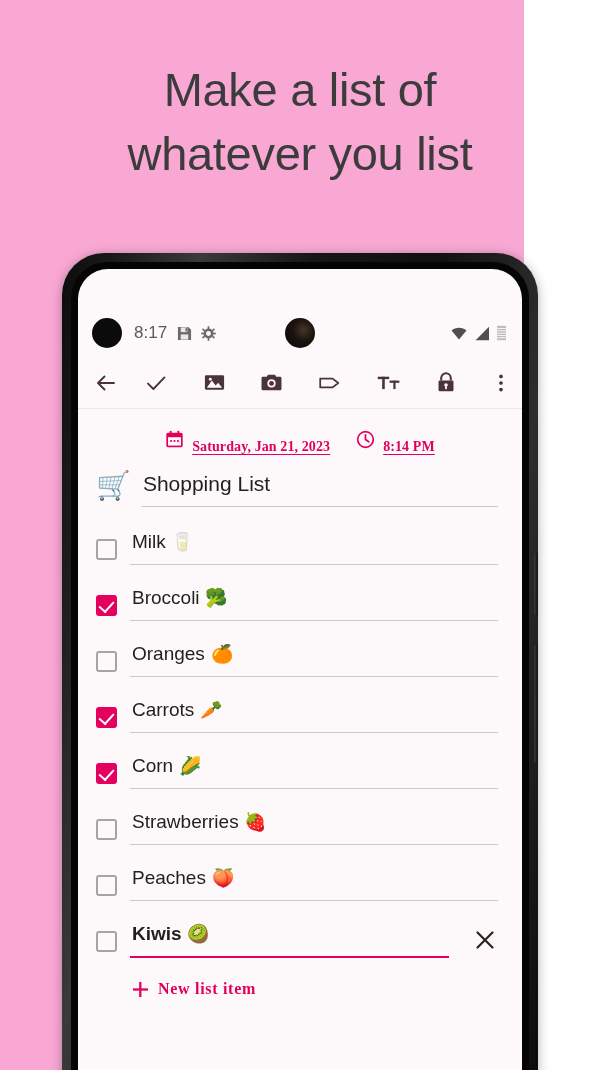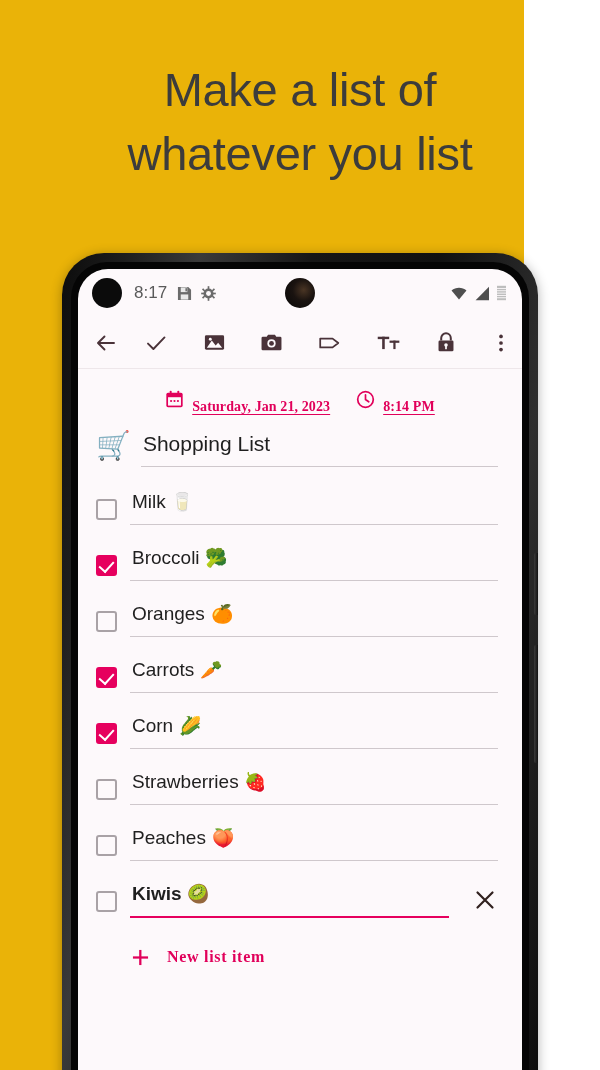--- a/index.html
+++ b/index.html
@@ -9,21 +9,21 @@
     height: 1070px;
     background: #ffffff;
     font-family: "Liberation Sans", sans-serif;
     overflow: hidden;
   }
 
   #app {
     position: relative;
     width: 524px;
     height: 1070px;
-    background: #eab308;
+    background: #f9a8d4;
   }
 
   
   .headline {
     position: absolute;
     top: 58px;
     left: 0;
     width: 600px;
     text-align: center;
     font-size: 47px;
@@ -78,20 +78,21 @@
   .side-btn.b1 { top: 300px; height: 62px; }
   .side-btn.b2 { top: 392px; height: 118px; }
 
   
   .statusbar {
     position: relative;
     height: 48px;
     display: flex;
     align-items: center;
     padding: 0 16px 0 14px;
+    margin-top: 40px;
   }
   .punch-left {
     width: 30px; height: 30px; border-radius: 50%;
     background: #0b0b0b; flex: 0 0 auto;
   }
   .status-time {
     font-size: 17px; color: #5a5a5a; margin-left: 12px;
     font-family: "Liberation Sans", sans-serif;
   }
   .status-left-icons { display: flex; align-items: center; gap: 9px; margin-left: 10px; }
@@ -211,22 +212,22 @@
     flex: 0 0 auto;
     width: 26px; height: 26px;
     margin-left: 10px; margin-top: 1px;
     cursor: pointer;
   }
   .clear-x svg { display: block; }
 
   .newitem {
     display: flex;
     align-items: center;
-    gap: 18px;
-    margin-top: 30px;
+    gap: 9px;
+    margin-top: 22px;
     padding-left: 36px;
     cursor: pointer;
     text-align: center;
   }
   .newitem-plus { display: block; flex: 0 0 auto; }
   .newitem-label {
     font-size: 16px;
     color: #e1005a;
     font-family: "Liberation Serif", serif;
     font-weight: 700;

